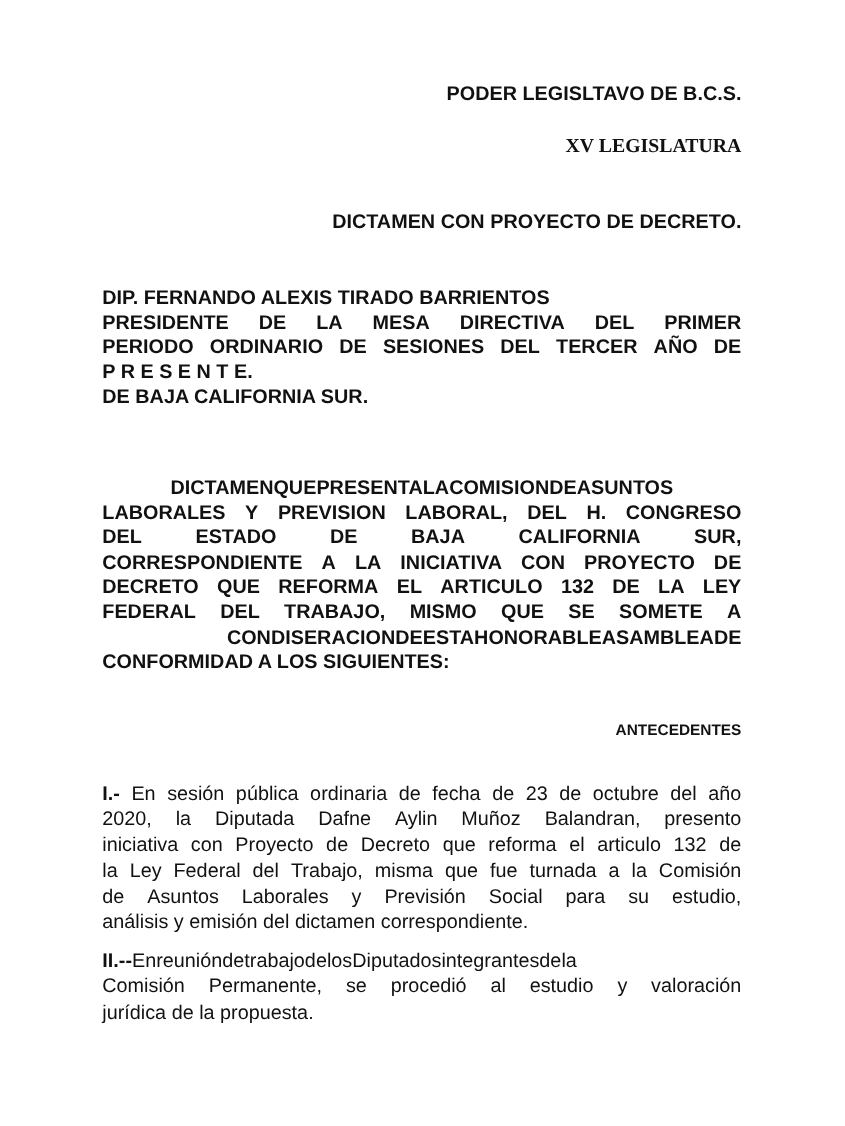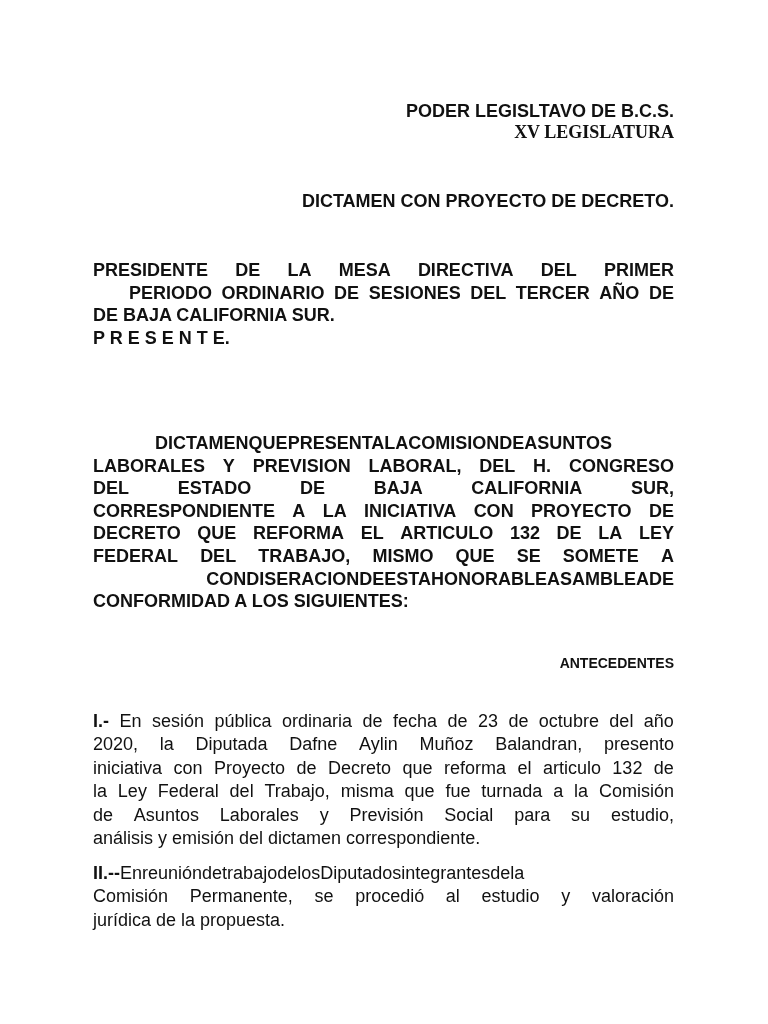--- a/index.html
+++ b/index.html
@@ -69,46 +69,47 @@
       text-align-last: justify;
       white-space: nowrap;
     }
     .para .line.last { text-align-last: left; }
   </style>
 </head>
 <body>
 
 <div class="page">
 
-  <div class="right-line" style="top:100px;text-align:center;">PODER LEGISLTAVO DE B.C.S.</div>
+  <div class="right-line" style="top:74px;text-align:center;">PODER LEGISLTAVO DE B.C.S.</div>
   <div class="right-line" style="top:121px;font-family:Liberation Serif, serif;">XV LEGISLATURA</div>
   <div class="right-line" style="top:190px;">DICTAMEN CON PROYECTO DE DECRETO.</div>
 
   <div class="block bold" style="top:259px;">
+    <span class="line last">DIP. FERNANDO ALEXIS TIRADO BARRIENTOS</span>
     <span class="line" style="display: flex; justify-content: space-between;">
         <span>PRESIDENTE</span>
         <span>DE</span>
         <span>LA</span>
         <span>MESA</span>
         <span>DIRECTIVA</span>
         <span>DEL</span>
         <span>PRIMER</span>
       </span>
-    <span class="line" style="display: flex; justify-content: space-between; margin-left: 36px;">
+    <span class="line" style="display: flex; justify-content: space-between;">
         <span>PERIODO</span>
         <span>ORDINARIO</span>
         <span>DE</span>
         <span>SESIONES</span>
         <span>DEL</span>
         <span>TERCER</span>
         <span>AÑO</span>
         <span>DE</span>
       </span>
+    <span class="line last">P R E S E N T E.</span>
     <span class="line last">DE BAJA CALIFORNIA SUR.</span>
-    <span class="line last">P R E S E N T E.</span>
   </div>
 
   <div class="block bold" style="top:432px;">
     <span class="line" style="display: flex; justify-content: center;">
         <span>DICTAMEN</span>
         <span>QUE</span>
         <span>PRESENTA</span>
         <span>LA</span>
         <span>COMISION</span>
         <span>DE</span>

